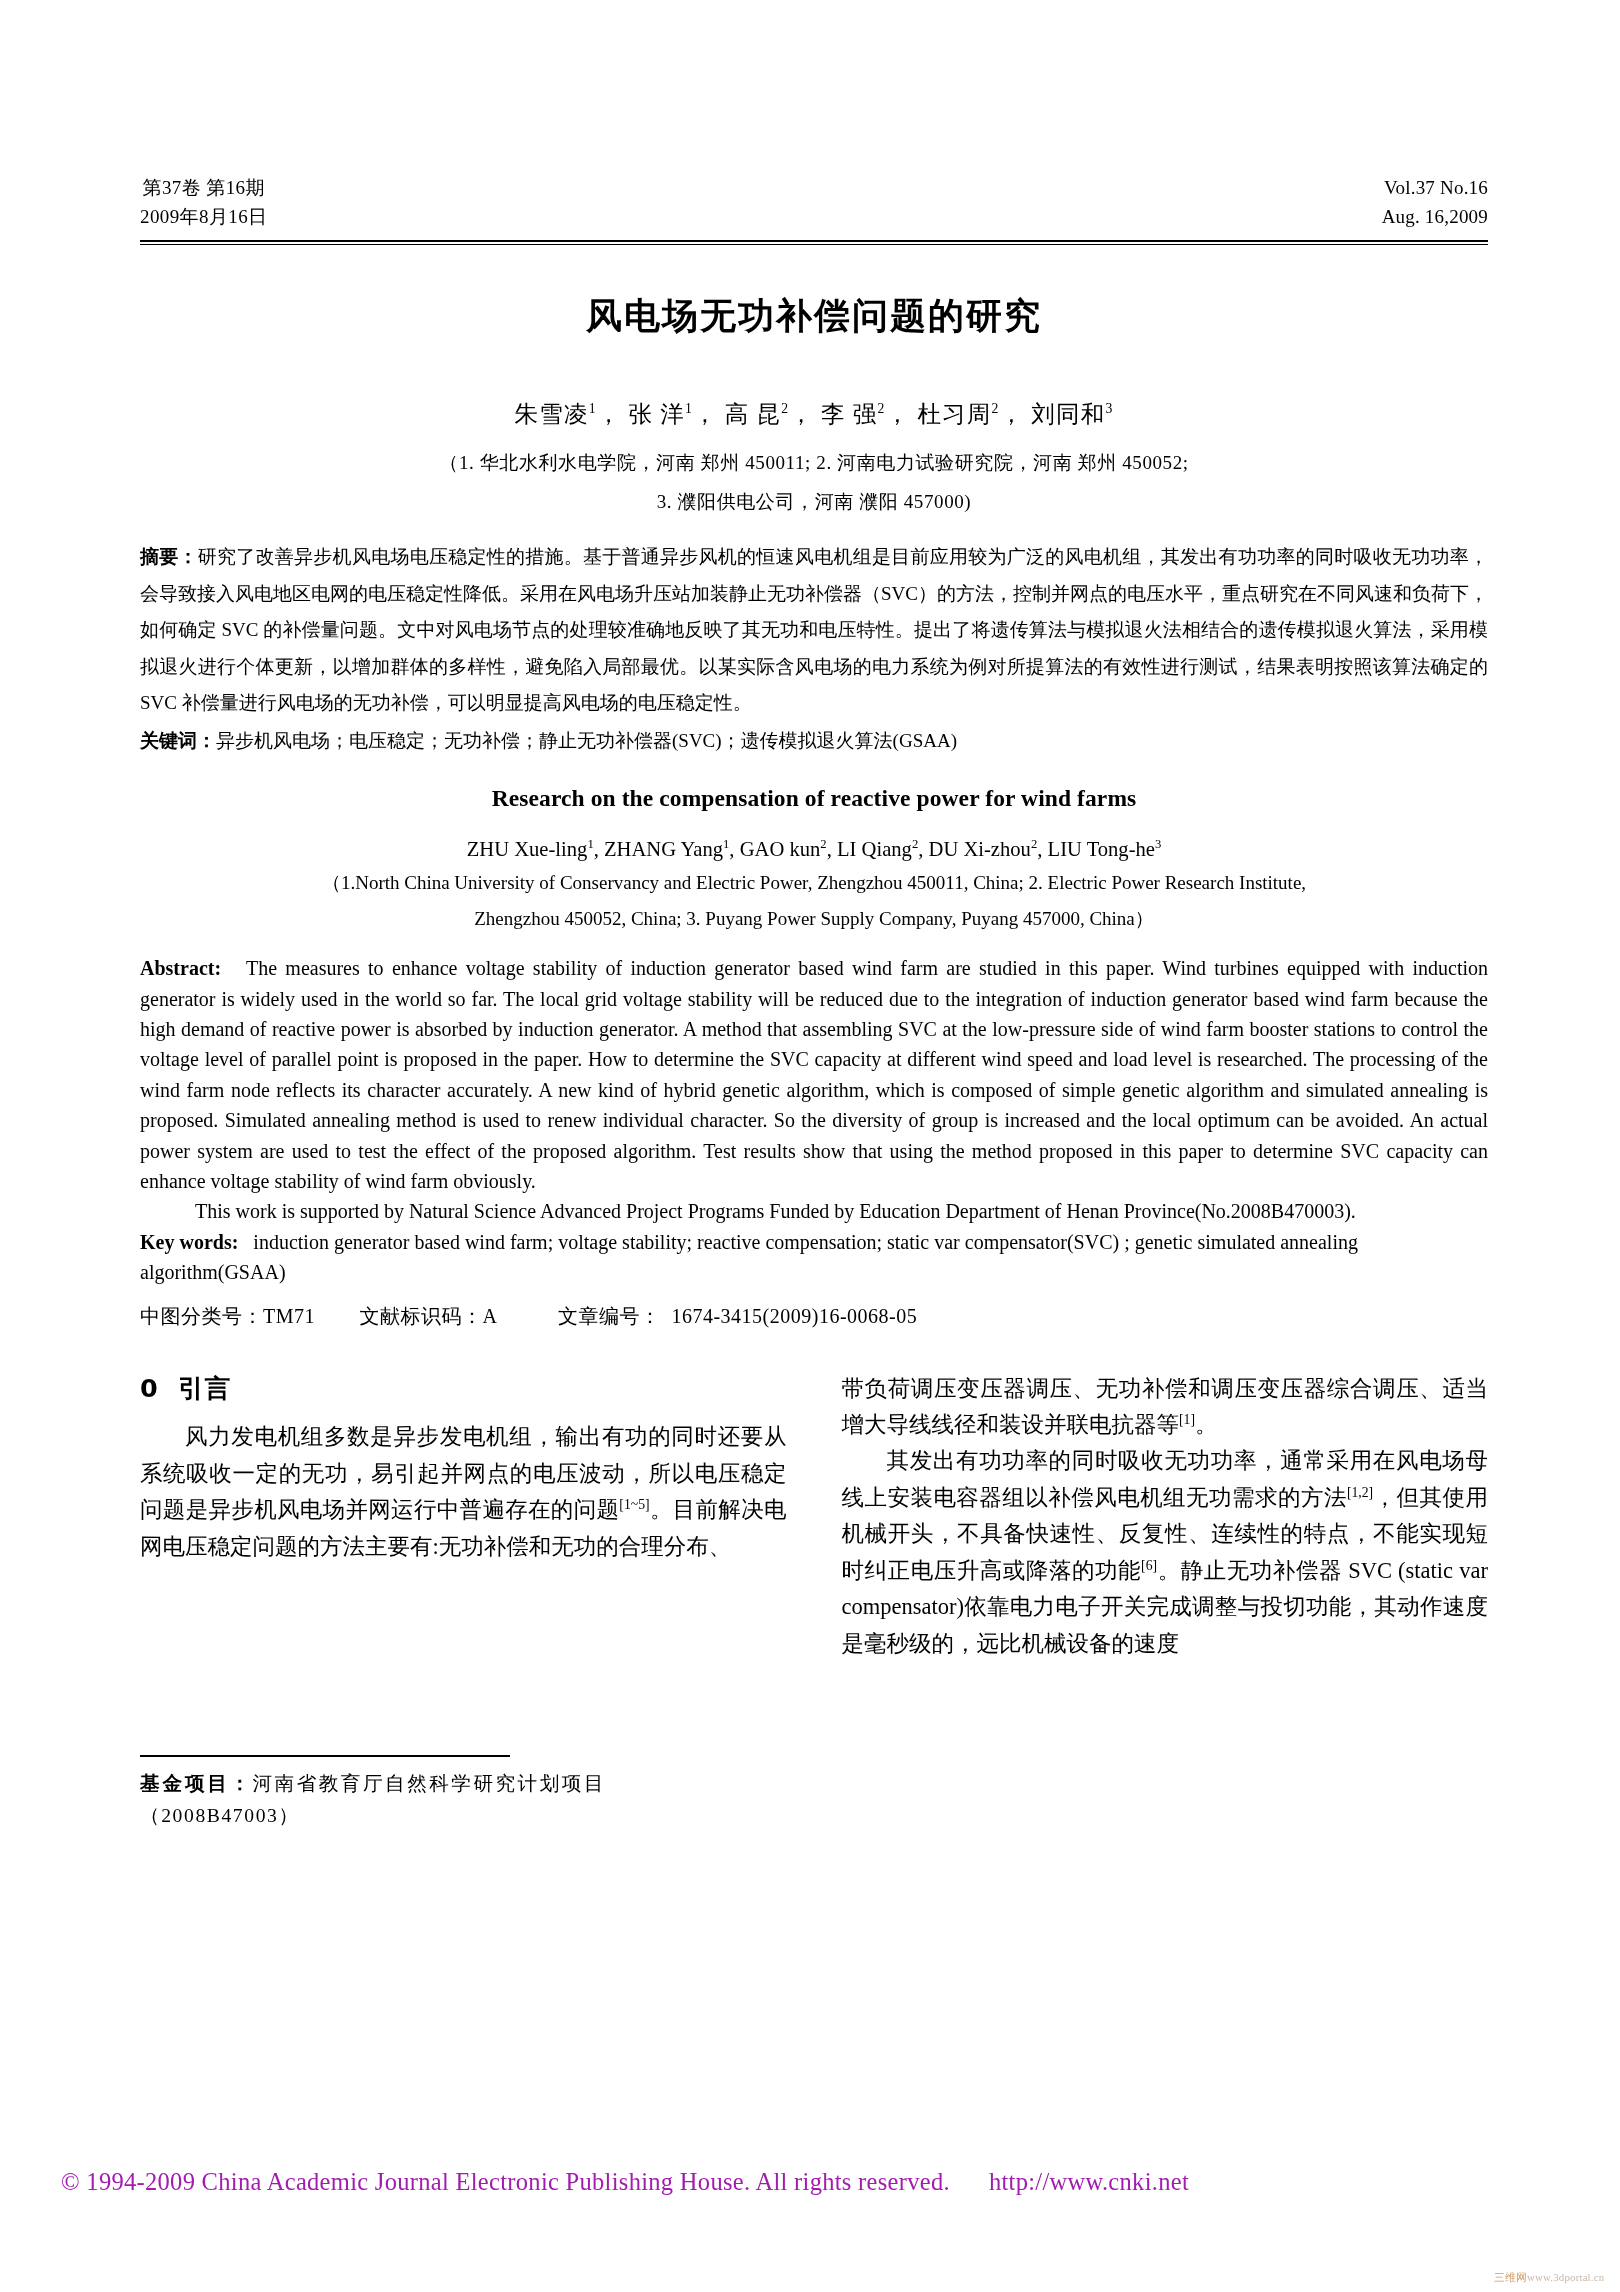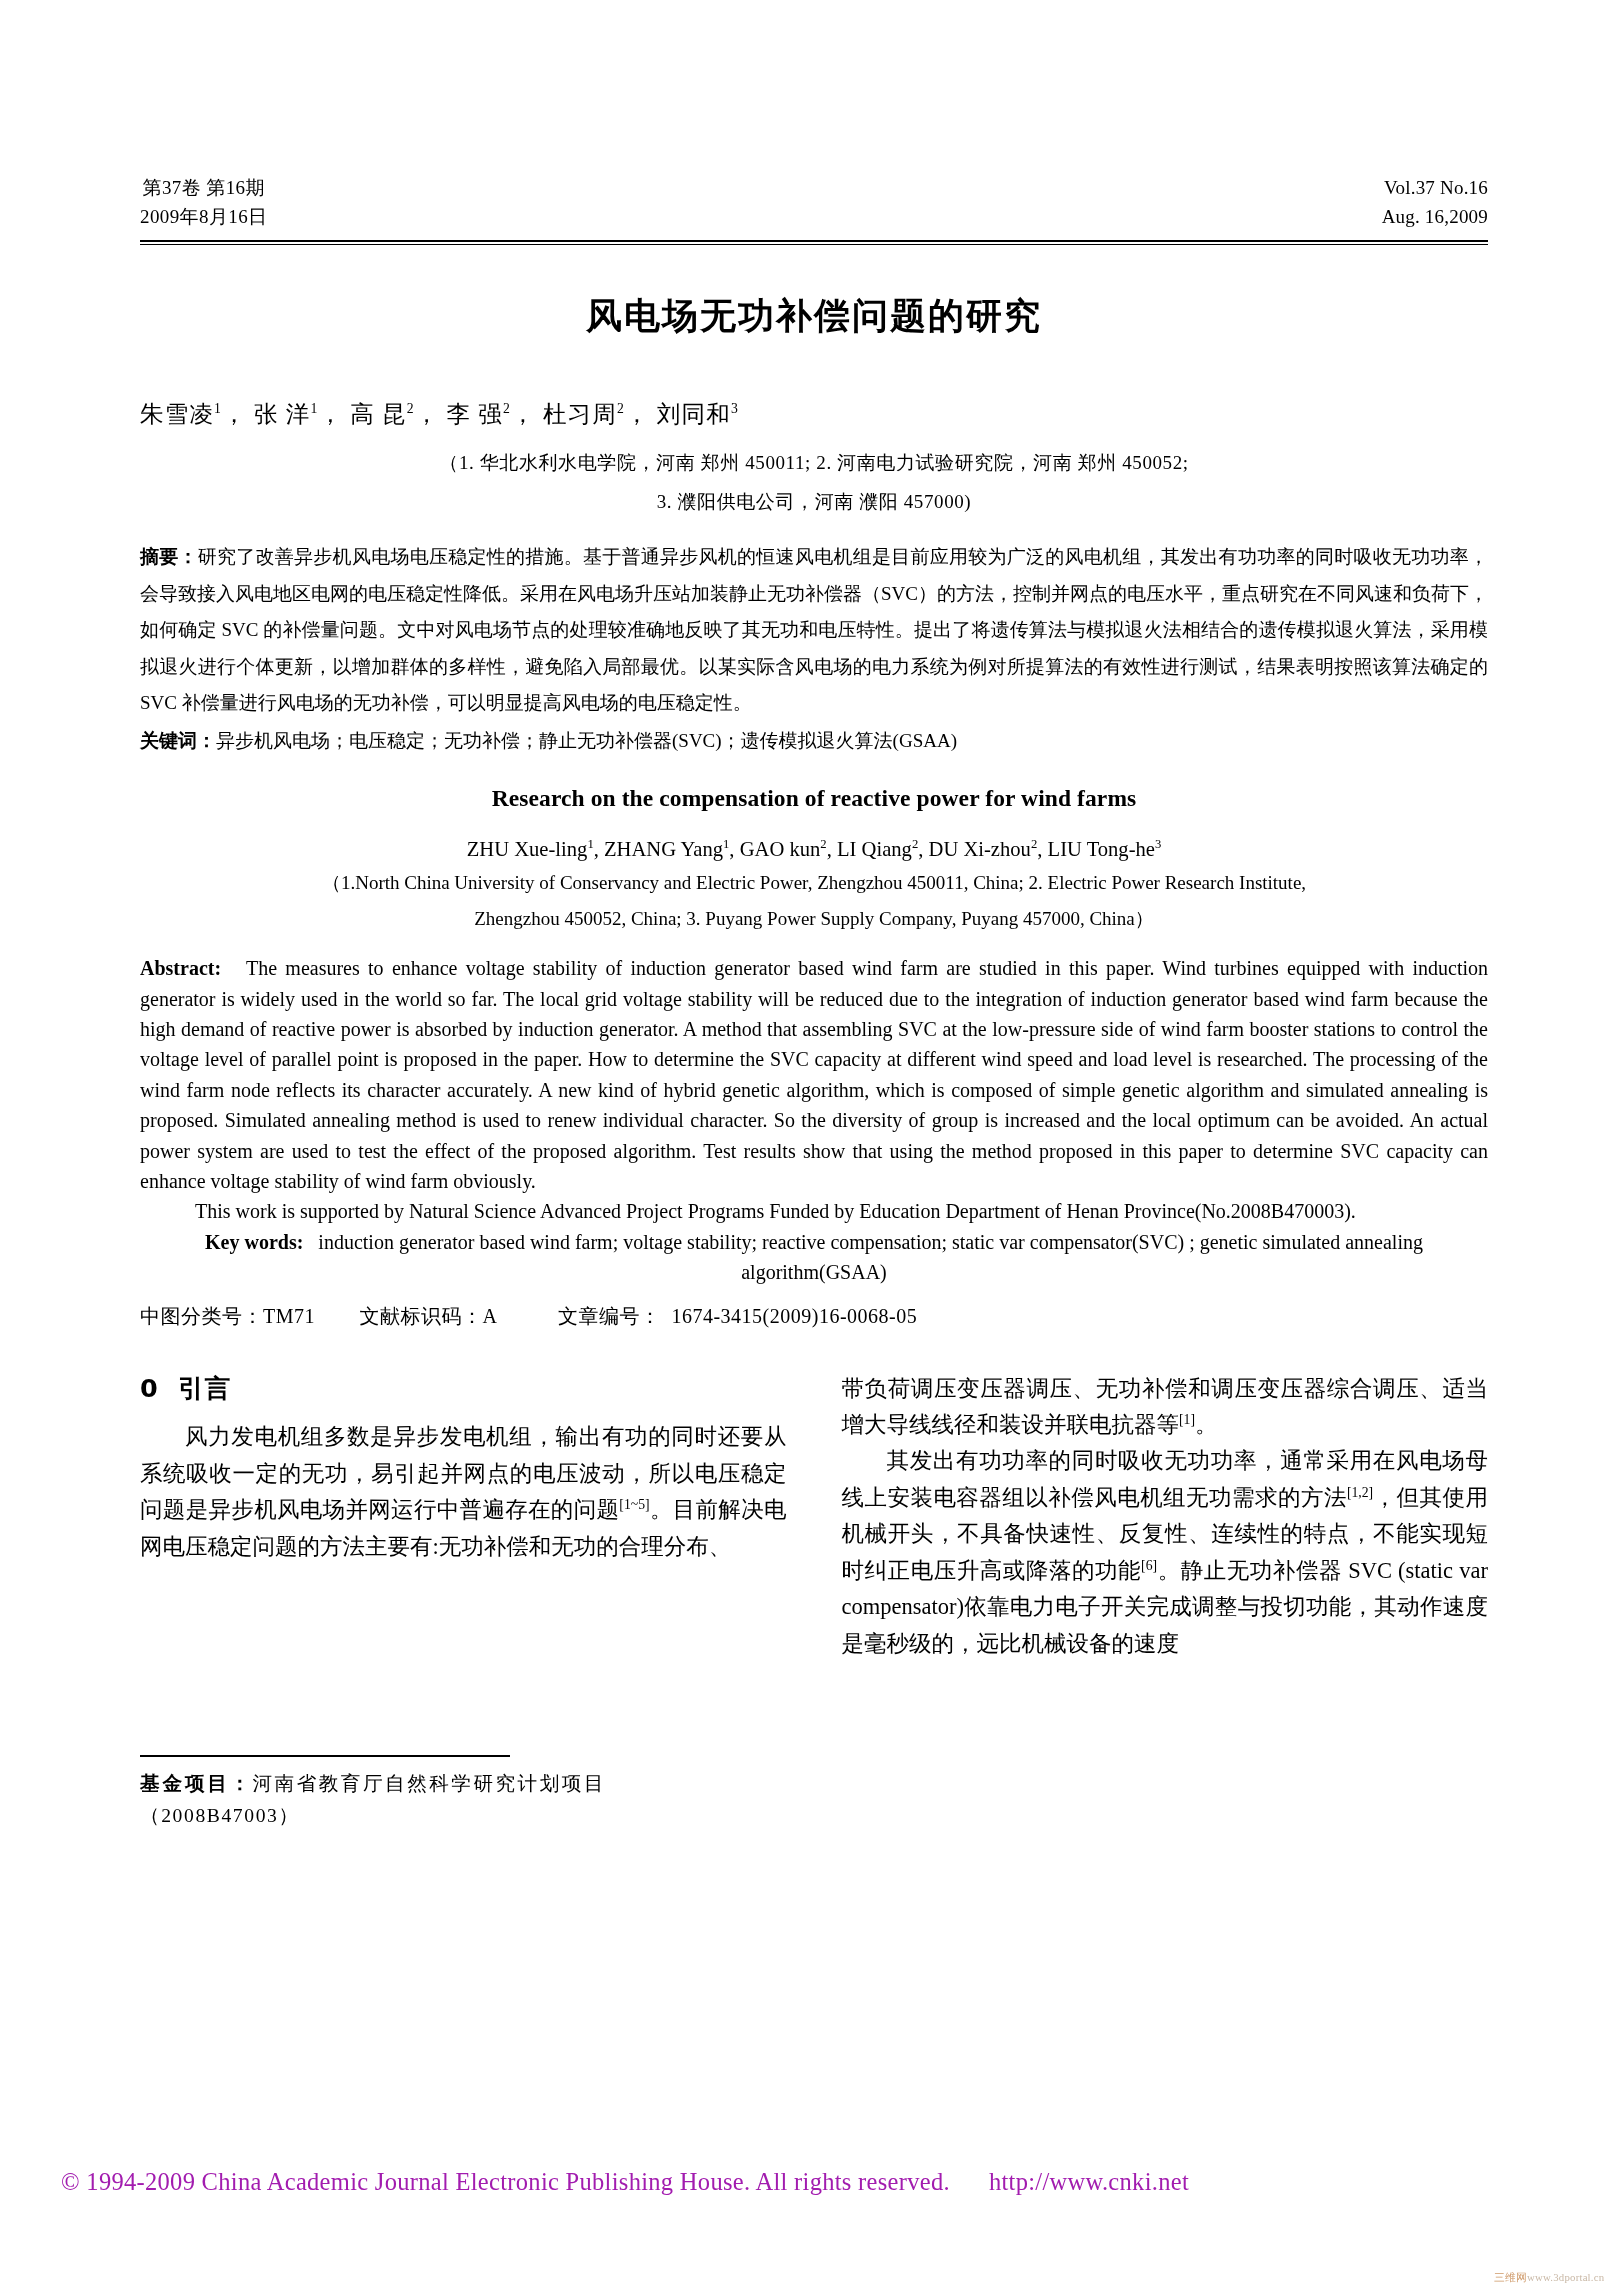--- a/index.html
+++ b/index.html
@@ -72,20 +72,21 @@
   .paper-title {
     text-align: center;
     font-family: "DejaVu Sans", "Liberation Sans", sans-serif;
     font-weight: bold;
     font-size: 36px;
     letter-spacing: 2px;
     margin-top: 47px;
   }
 
   .author-line {
+    text-align: center;
     font-size: 23.5px;
     margin-top: 57px;
     letter-spacing: 1.2px;
   }
   .author-line sup { font-size: 13.7px; vertical-align: super; }
 
   .affil-line {
     text-align: center;
     font-size: 19px;
     margin-top: 19.6px;
@@ -147,21 +148,21 @@
   .en-abstract b { font-weight: bold; }
   .en-funding {
     font-size: 20px;
     line-height: 1.52;
     text-align: justify;
     text-indent: 55px;
   }
   .en-keywords {
     font-size: 20px;
     line-height: 1.52;
-    text-align: center;
+    text-align: left;
   }
   .en-keywords b { font-weight: bold; }
 
   
   .class-line {
     margin-top: 15px;
     font-size: 20px;
     letter-spacing: 0.5px;
   }
   .class-line .seg { margin-right: 39px; }

